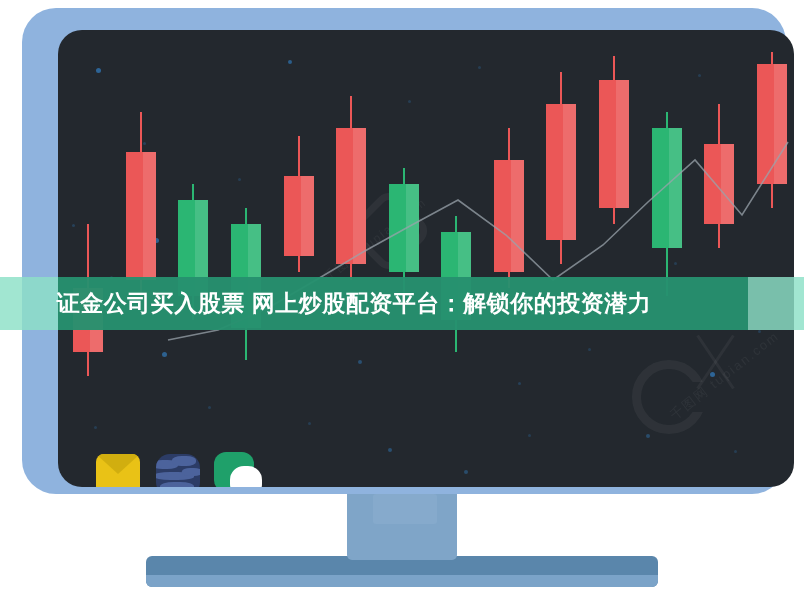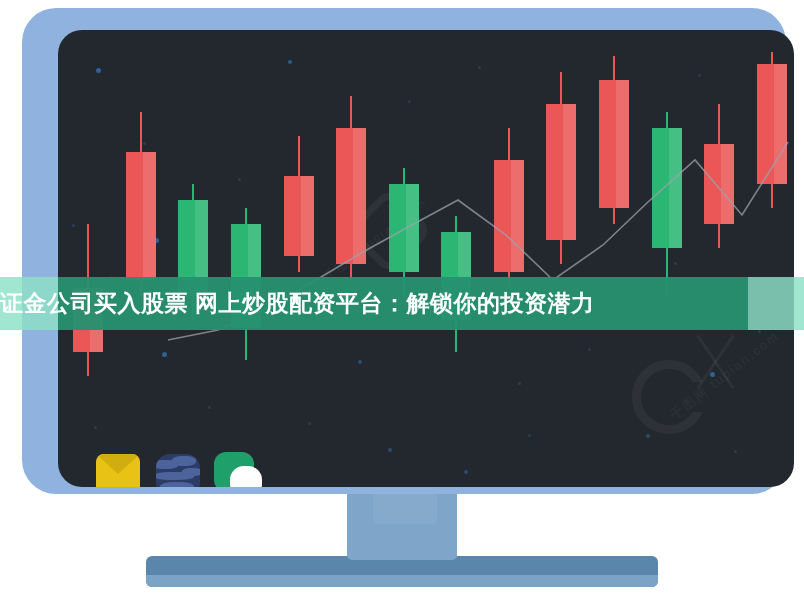--- a/index.html
+++ b/index.html
@@ -191,20 +191,21 @@
     height: 53px;
     background: rgba(17, 128, 92, 0.80);
   }
   .banner-text {
     position: absolute;
     left: 0;
     top: 277px;
     width: 708px;
     height: 53px;
     line-height: 53px;
+    text-align: center;
     color: #FFFFFF;
     font-size: 23px;
     font-weight: bold;
     letter-spacing: 0.5px;
     white-space: nowrap;
   }
 </style>
 </head>
 <body>
 

